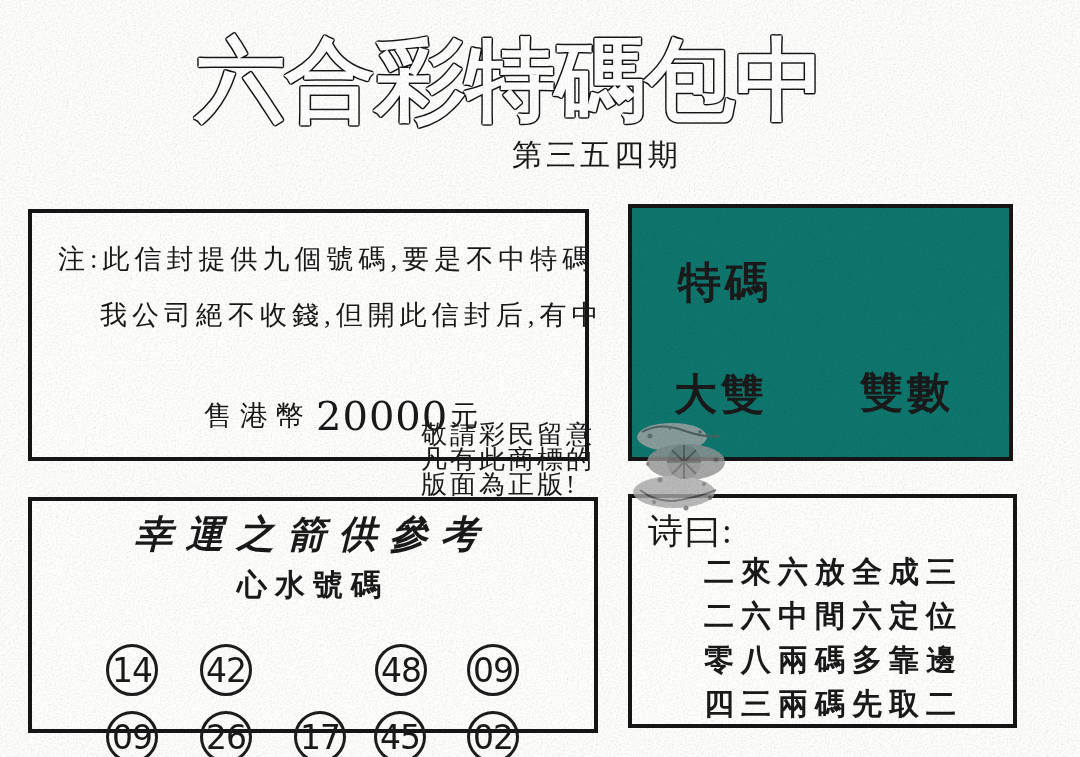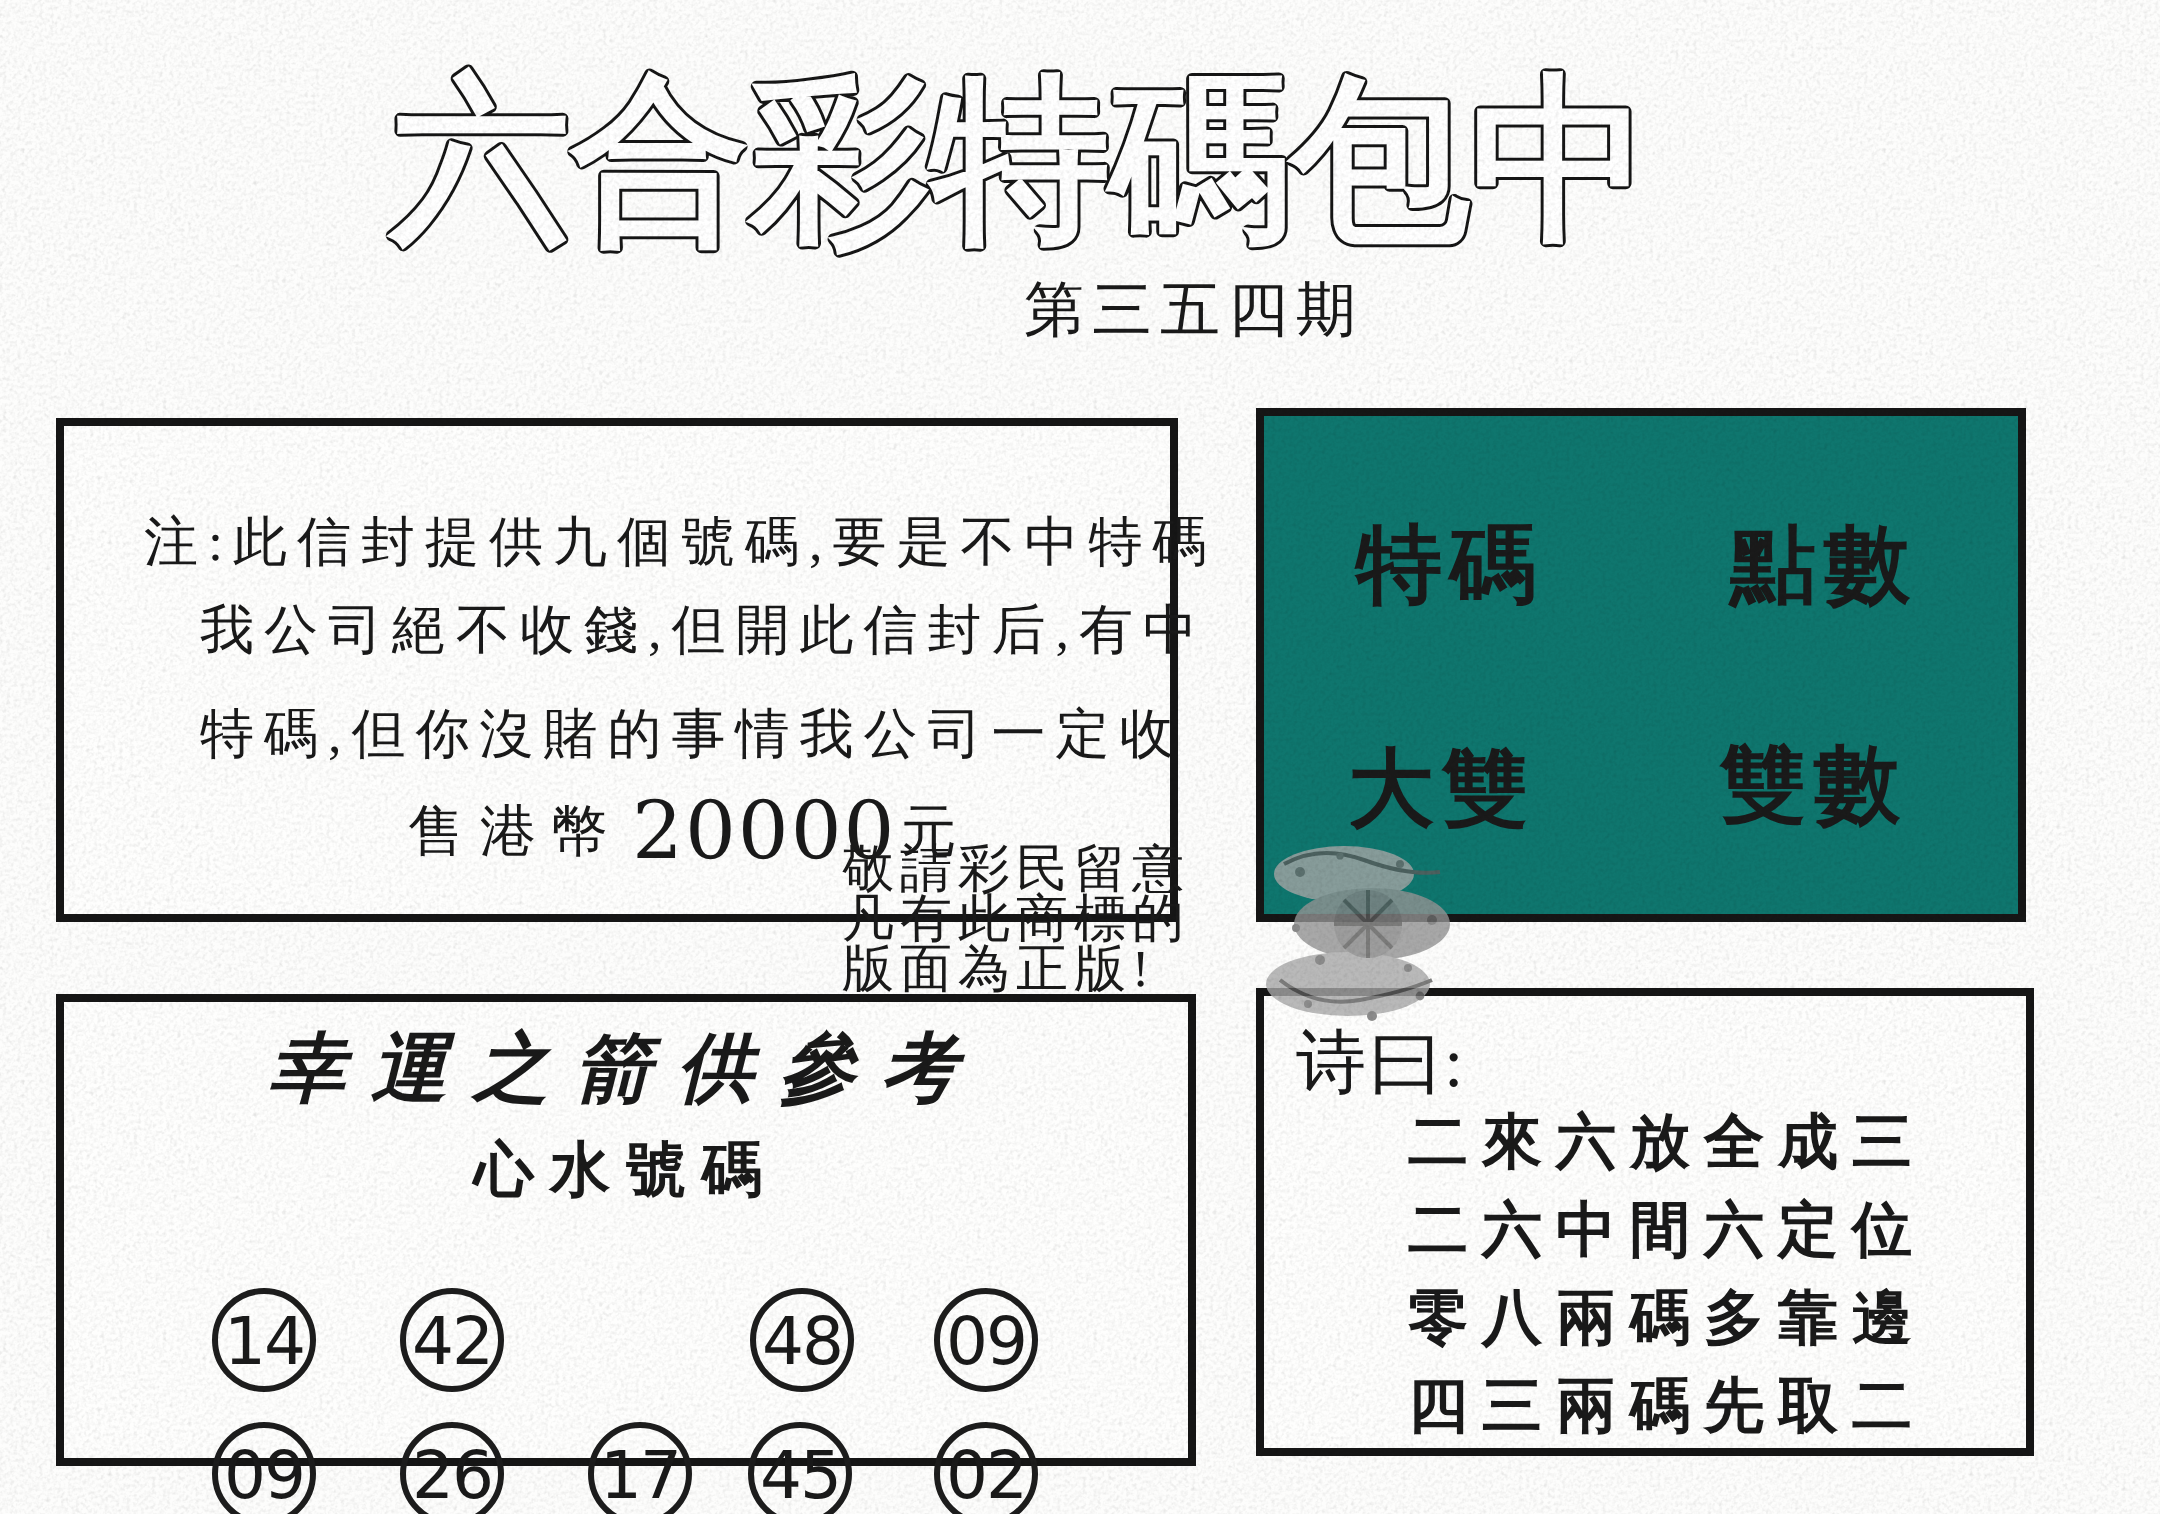--- a/index.html
+++ b/index.html
@@ -20,21 +20,21 @@
   }
   
   .frame{position:absolute;border:4px solid #161616;box-sizing:border-box;background:#fefefd;}
   .note-box{left:28px;top:209px;width:561px;height:252px;}
   .special-box{left:628px;top:204px;width:385px;height:257px;background:#0f766e;}
   .lucky-box{left:28px;top:497px;width:570px;height:236px;}
   .poem-box{left:628px;top:494px;width:389px;height:234px;}
   
   .note-line{position:absolute;font-size:27px;letter-spacing:5px;white-space:nowrap;
     font-family:"Liberation Serif",serif;}
-  .note-line.l1{left:40px;top:28px;margin-top:12px;}
+  .note-line.l1{left:26px;top:28px;}
   .note-line.l2{left:68px;top:84px;}
   .note-line.l3{left:68px;top:136px;}
   .price{position:absolute;left:172px;top:180px;display:flex;align-items:center;white-space:nowrap;}
   .price .cjk{font-size:28px;letter-spacing:8px;}
   .price .num{font-size:40px;font-family:"DejaVu Serif",serif;letter-spacing:1px;margin:0 2px 0 4px;}
   
   .notice{left:421px;top:422px;z-index:6;font-size:26px;line-height:25px;
     letter-spacing:3px;white-space:nowrap;}
   
   .stamp{left:630px;top:420px;z-index:5;}
@@ -65,21 +65,20 @@
 
 <svg class="title-svg" width="700" height="120">
   <text x="350" y="93" text-anchor="middle" font-family="Liberation Serif, serif" font-size="90" font-weight="bold" fill="#ffffff" stroke="#161616" stroke-width="3" paint-order="stroke" stroke-linejoin="round" letter-spacing="0">六合彩特碼包中</text>
 </svg>
 
 <div class="abs issue">第三五四期</div>
 
 <div class="frame note-box">
   <div class="note-line l1">注:此信封提供九個號碼,要是不中特碼</div>
   <div class="note-line l2">我公司絕不收錢,但開此信封后,有中</div>
-  <div class="note-line l3">特碼,但你沒賭的事情我公司一定收</div>
   <div class="price">
     <span class="cjk">售港幣</span>
     <span class="num">20000</span>
     <span class="cjk">元</span>
   </div>
 </div>
 
 <div class="abs notice">
   <div>敬請彩民留意</div>
   <div>凡有此商標的</div>
@@ -107,21 +106,20 @@
       <circle cx="56" cy="88" r="2.5"></circle>
         <circle cx="24" cy="82" r="2"></circle>
       <circle cx="40" cy="8" r="1.8"></circle>
         <circle cx="80" cy="78" r="2.2"></circle>
     </g>
   </g>
 </svg>
 
 <div class="frame special-box">
   <div class="sp-label sp-tl">特碼</div>
-  <div class="sp-label sp-tr">點數</div>
   <div class="sp-label sp-bl">大雙</div>
   <div class="sp-label sp-br">雙數</div>
 </div>
 
 <div class="frame lucky-box">
   <div class="lucky-title">幸運之箭供參考</div>
   <div class="lucky-sub">心水號碼</div>
 
   <div class="ball" style="left:74px;top:103px;">14</div>
   <div class="ball" style="left:168px;top:103px;">42</div>

